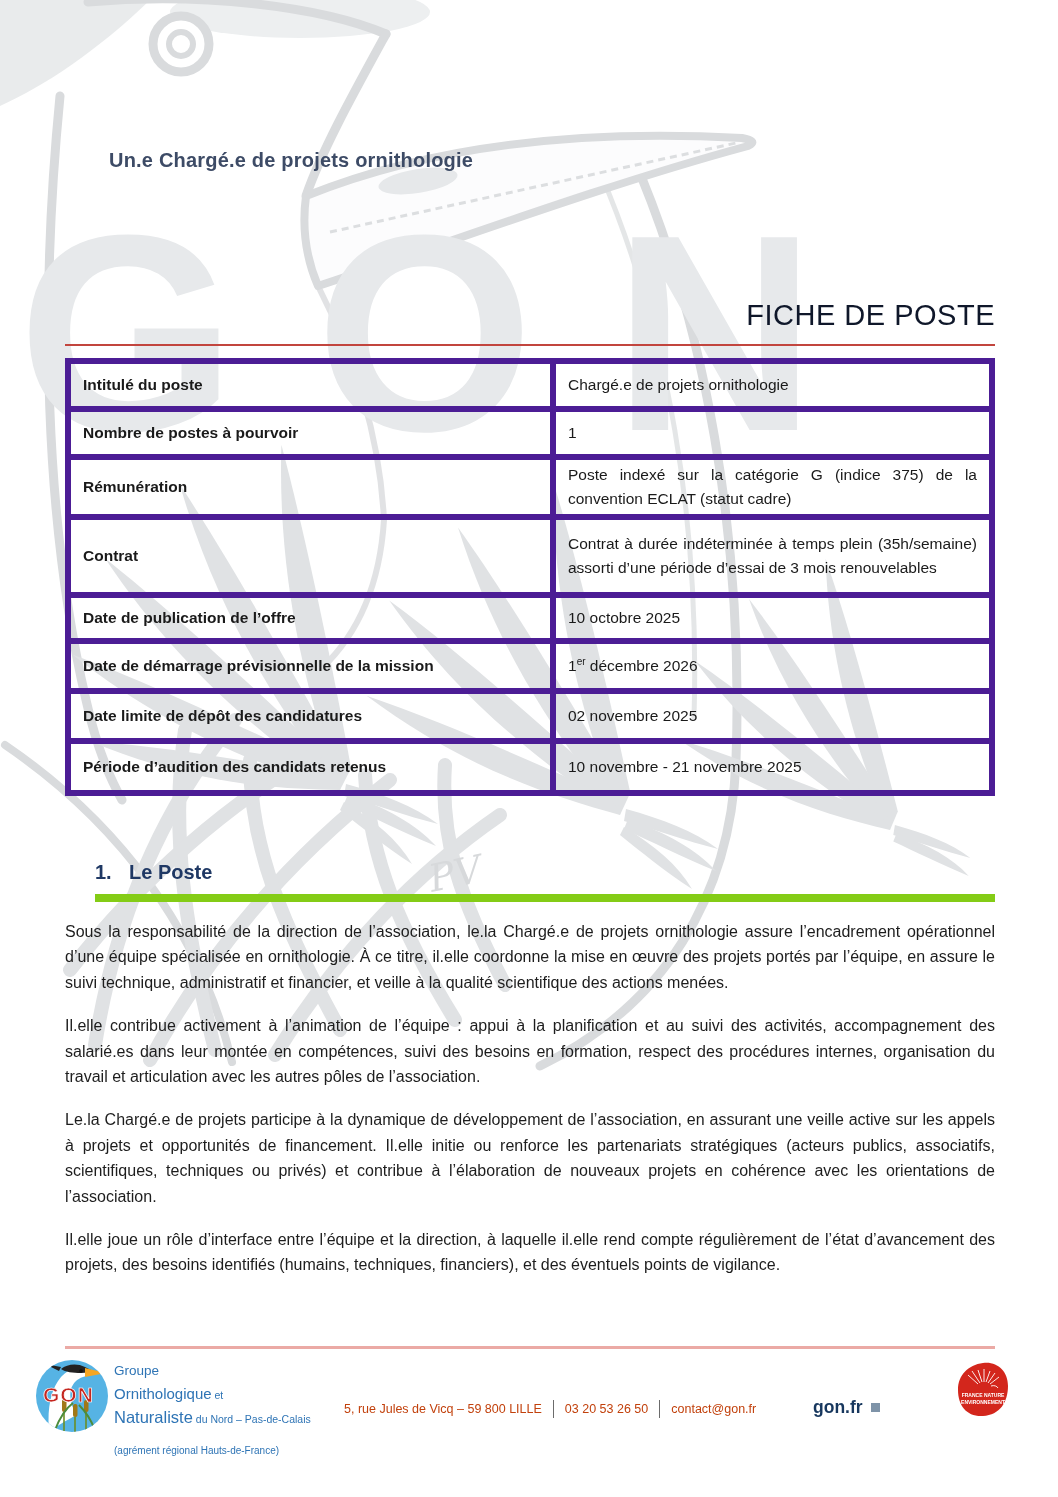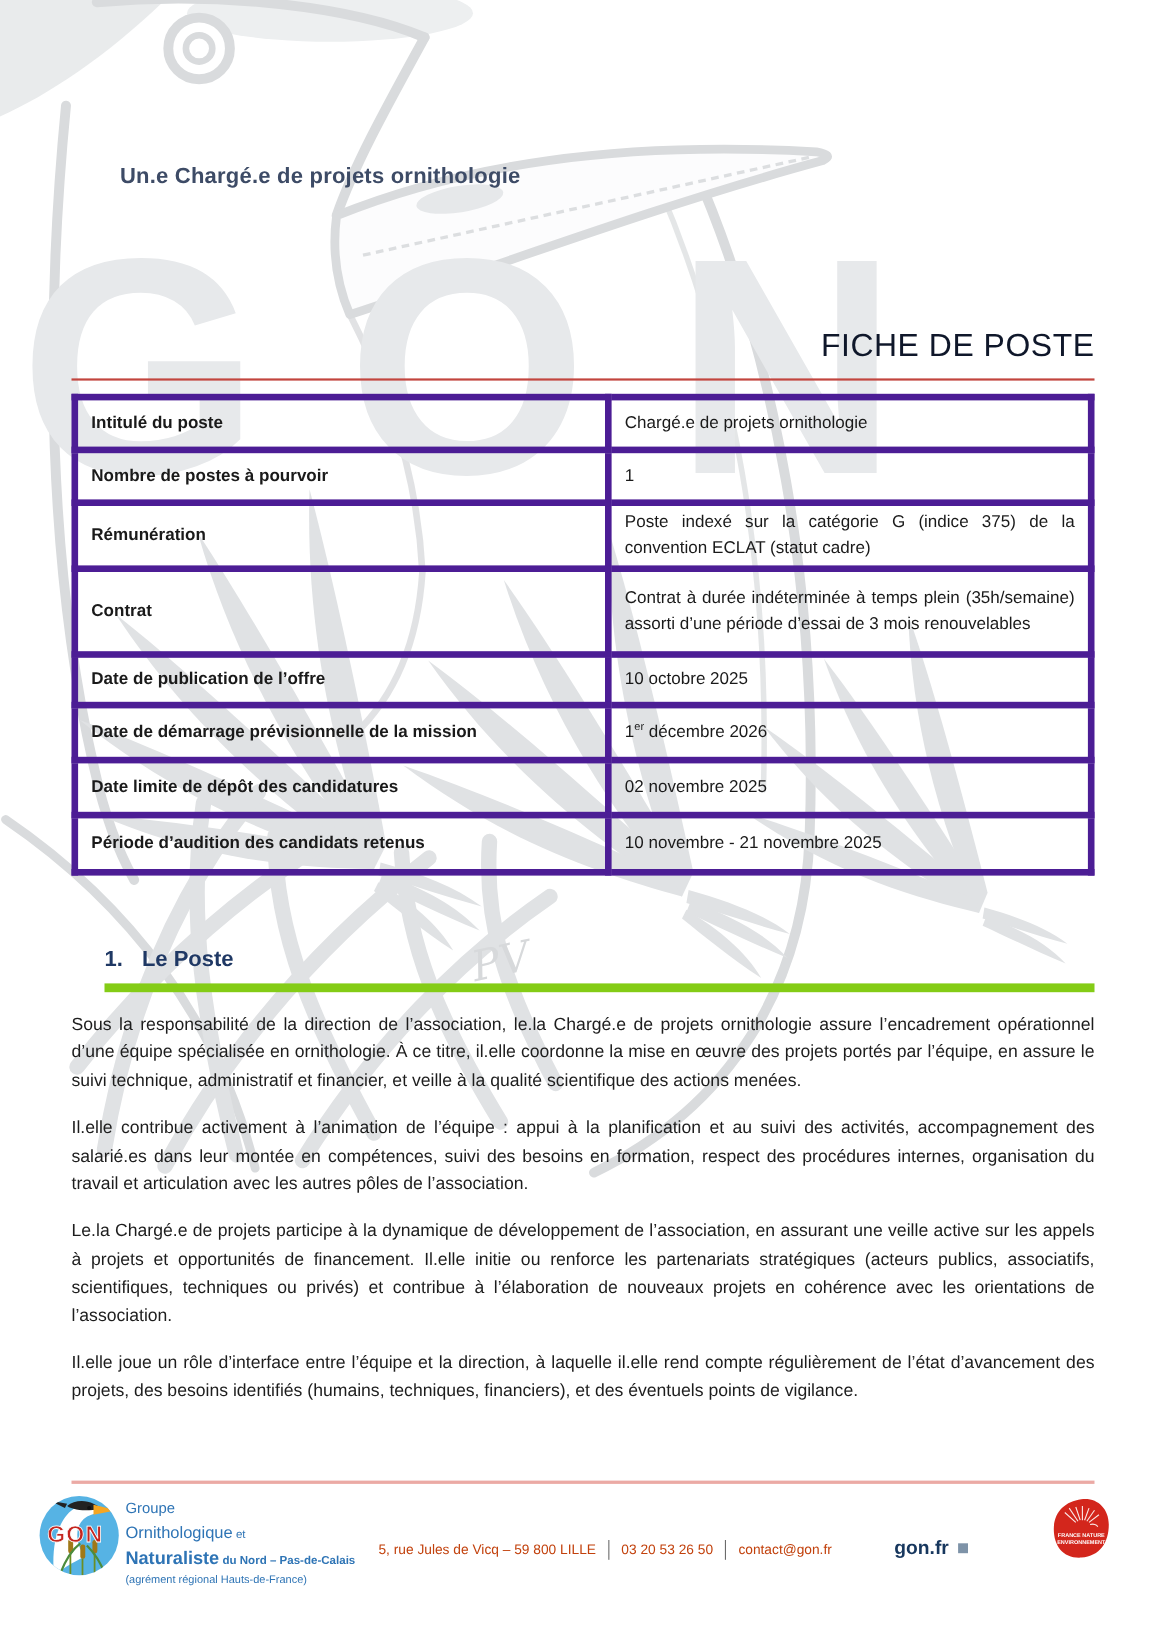--- a/index.html
+++ b/index.html
@@ -30,21 +30,21 @@
 
   .bodytext{position:absolute;left:65px;top:919px;width:930px;}
   .bodytext p{margin:0 0 18px 0;font-size:16px;line-height:25.4px;text-align:justify;color:#1d1d1d;}
 
   .footer-rule{position:absolute;left:65px;top:1346px;width:930px;height:3px;background:#EBAAA5;}
   .footer{position:absolute;left:0;top:1356px;width:1058px;height:130px;}
   .gon-logo{position:absolute;left:35px;top:3px;}
   .org{position:absolute;left:114px;top:7px;color:#2E74B5;}
   .org .l1{font-size:13.5px;margin-bottom:7px;}
   .org .l2{font-size:15px;margin-bottom:6px;}
-  .org .l3{font-size:16.5px;margin-bottom:4px;font-weight:bold;}
+  .org .l3{font-size:16.5px;margin-bottom:18px;}
   .org .sm{font-size:10.5px;}
   .org .l4{font-size:10px;}
   .addr{position:absolute;left:344px;top:44px;display:flex;align-items:center;font-size:12.5px;color:#c2410c;}
   .addr .sep{width:1px;height:18px;background:#6b6b6b;margin:0 11px;}
   .site{position:absolute;left:813px;top:41px;font-size:17.5px;font-weight:bold;color:#17375E;display:flex;align-items:center;text-align:center;}
   .site .sq{display:inline-block;width:9px;height:9px;background:#7E93A8;margin-left:8px;}
   .fne-logo{position:absolute;left:955px;top:5px;}
 </style>
 </head>
 <body>

